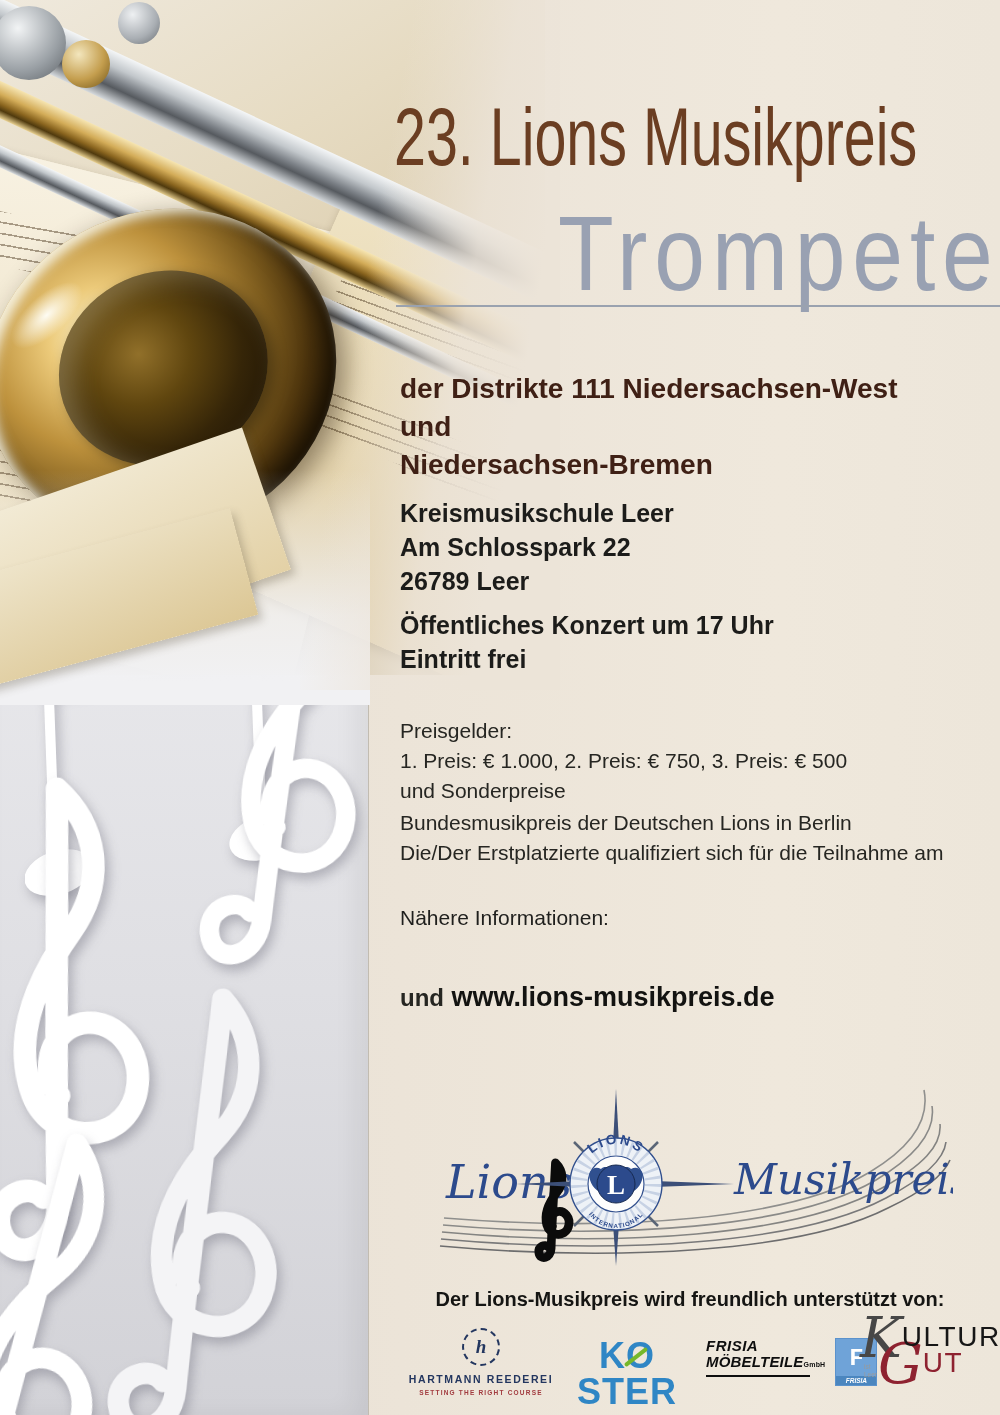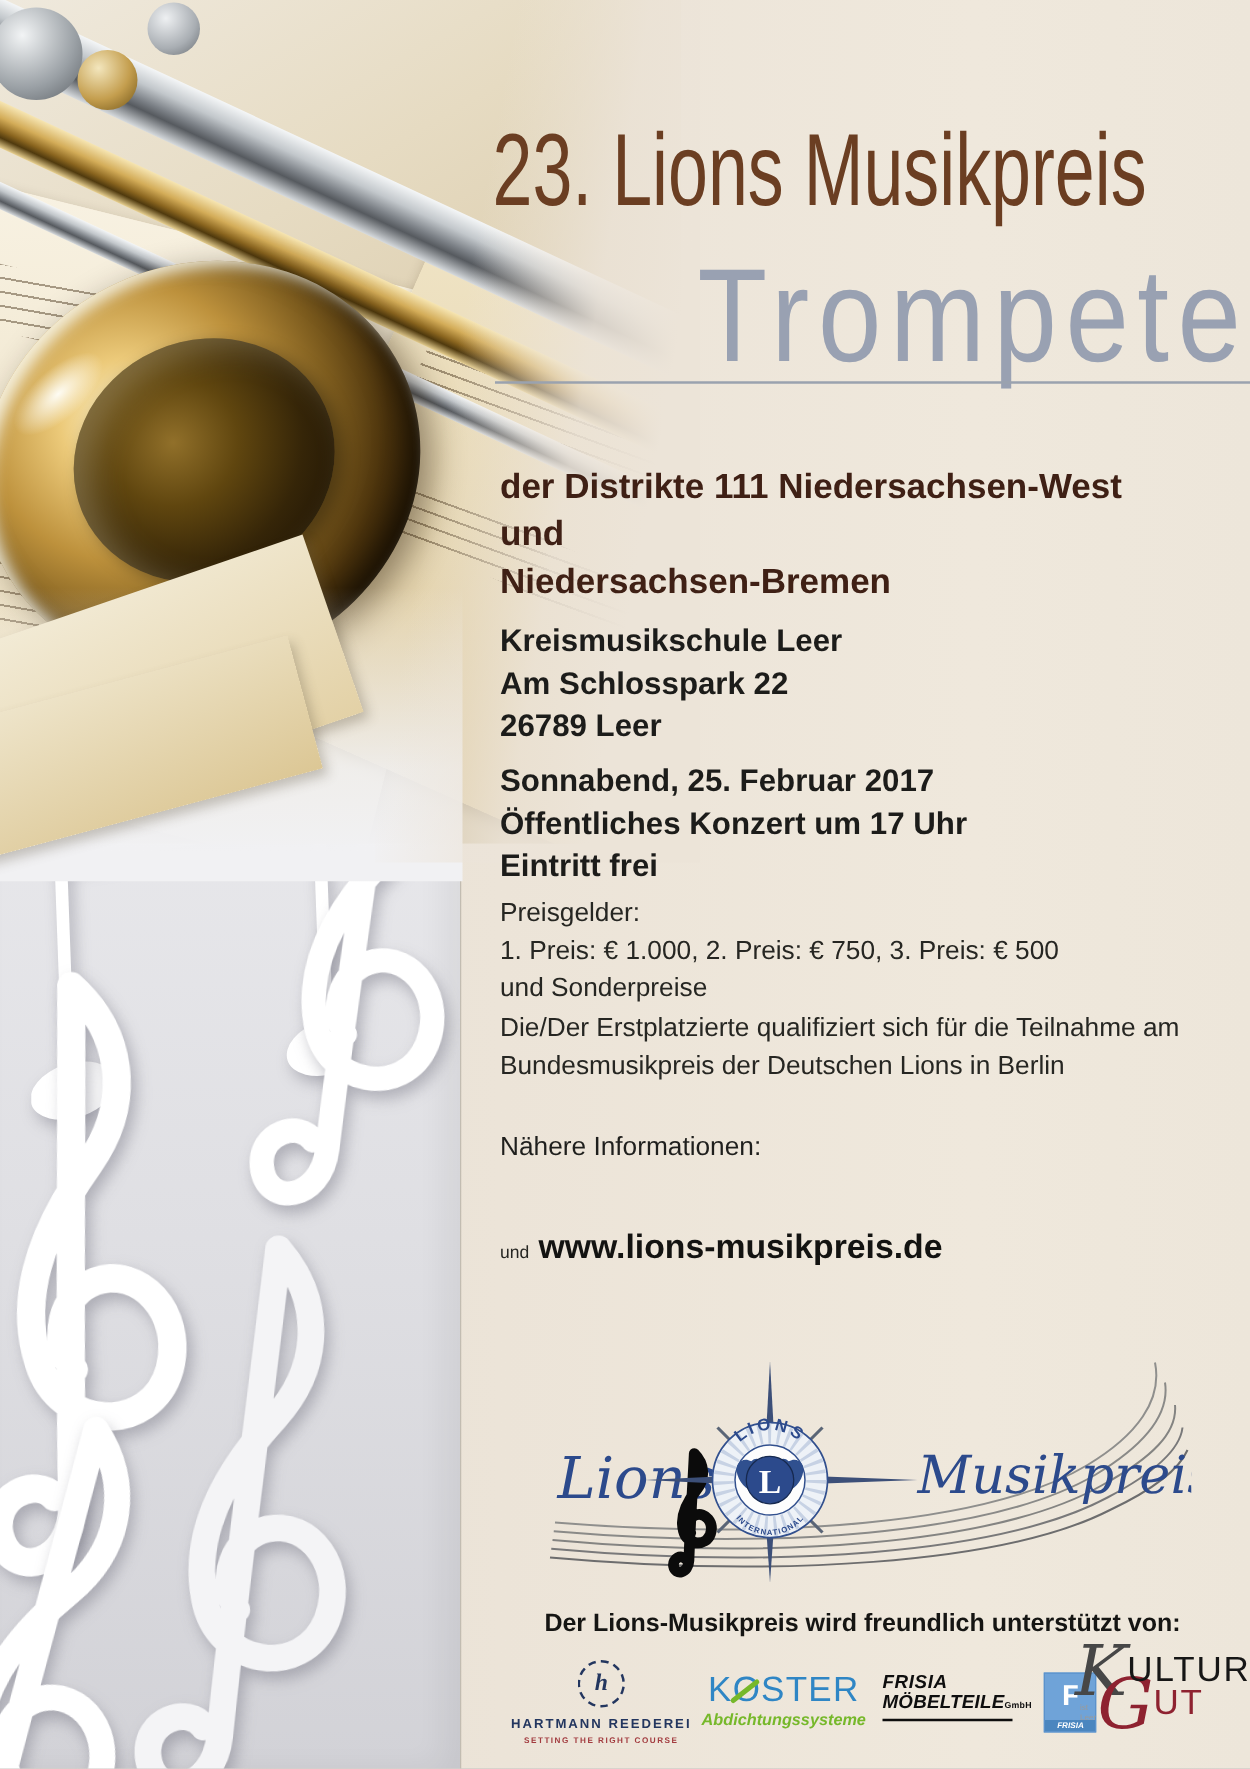--- a/index.html
+++ b/index.html
@@ -51,35 +51,35 @@
   
   .district{position:absolute;left:400px;top:370px;width:548px;color:#3f2015;font-weight:bold;font-size:28px;line-height:38px;}
   .district .d2{padding-right:24px;}
   .venue{position:absolute;left:400px;top:496px;color:#1c1c1a;font-weight:bold;font-size:25px;line-height:34px;}
   .event{position:absolute;left:400px;top:608px;color:#1c1c1a;font-weight:bold;font-size:25px;line-height:34px;}
   .prizes{position:absolute;left:400px;top:716px;color:#262622;font-size:21px;line-height:30px;}
   .qual{position:absolute;left:400px;top:808px;color:#262622;font-size:21px;line-height:30px;}
   .info-h{position:absolute;left:400px;top:906px;color:#1f1f1d;font-size:21px;}
   .info-mail{position:absolute;left:400px;top:938px;color:#131311;font-size:27px;font-weight:bold;}
   .info-site{position:absolute;left:400px;top:982px;color:#131311;font-size:27px;font-weight:bold;}
-  .info-site .und{font-size:14px;font-weight:normal;color:#262622;}
+  .info-site .und{font-size:24px;font-weight:bold;color:#262622;}
   
   .logo-svg{position:absolute;left:438px;top:1072px;}
   .logo-svg text{font-family:"DejaVu Serif","Liberation Serif",serif;}
   
   .support{position:absolute;left:400px;top:1288px;width:580px;text-align:center;font-weight:bold;font-size:20px;color:#151513;}
   .sp{position:absolute;}
   .hartmann{left:398px;top:1328px;width:166px;text-align:center;}
   .h-circle{width:34px;height:34px;margin:0 auto;border:2px dashed #23365f;border-radius:50%;
     display:flex;align-items:center;justify-content:center;
     font-family:"Liberation Serif",serif;font-style:italic;font-weight:bold;font-size:19px;color:#23365f;}
   .h-name{margin-top:7px;font-size:10.5px;font-weight:bold;letter-spacing:1.6px;color:#23365f;}
   .h-tag{margin-top:4px;font-size:6.5px;font-weight:bold;letter-spacing:1.2px;color:#a23b3f;}
   .koster{left:552px;top:1338px;width:150px;text-align:center;}
-  .k-word{font-size:28px;font-weight:normal;letter-spacing:1px;color:#2f86c5;line-height:1;}
+  .k-word{font-size:36px;font-weight:bold;letter-spacing:1px;color:#2f86c5;line-height:1;}
   .ko{position:relative;display:inline-block;}
   .ko::after{content:"";position:absolute;left:-4px;top:46%;width:28px;height:4px;background:#76b82a;
     transform:rotate(-38deg);border-radius:2px;}
   .k-tag{font-size:13px;font-style:italic;font-weight:bold;color:#76b82a;margin-top:2px;}
   .frisia{left:706px;top:1338px;display:flex;align-items:flex-start;gap:10px;}
   .f-txt{color:#0e0e0e;font-style:italic;font-weight:bold;line-height:1.05;}
   .f-l1{font-size:15px;letter-spacing:.5px;}
   .f-l2{font-size:15px;letter-spacing:.2px;}
   .f-suffix{font-size:7px;font-style:normal;}
   .f-rule{margin-top:5px;width:104px;height:2px;background:#0e0e0e;}
@@ -172,34 +172,33 @@
     <div class="d2" data-interactable="false">Niedersachsen-Bremen</div>
   </div>
 
   <div class="venue" data-interactable="false">
     <div data-interactable="false">Kreismusikschule Leer</div>
     <div data-interactable="false">Am Schlosspark 22</div>
     <div data-interactable="false">26789 Leer</div>
   </div>
 
   <div class="event" data-interactable="false">
-    <div data-interactable="false">Sonnabend, 25. Februar 2017</div>
     <div data-interactable="false">Öffentliches Konzert um 17 Uhr</div>
     <div data-interactable="false">Eintritt frei</div>
   </div>
 
   <div class="prizes" data-interactable="false">
     <div data-interactable="false">Preisgelder:</div>
     <div data-interactable="false">1. Preis: € 1.000, 2. Preis: € 750, 3. Preis: € 500</div>
     <div data-interactable="false">und Sonderpreise</div>
   </div>
 
   <div class="qual" data-interactable="false">
+    <div data-interactable="false">Bundesmusikpreis der Deutschen Lions in Berlin</div>
     <div data-interactable="false">Die/Der Erstplatzierte qualifiziert sich für die Teilnahme am</div>
-    <div data-interactable="false">Bundesmusikpreis der Deutschen Lions in Berlin</div>
   </div>
 
   <div class="info-h" data-interactable="false">Nähere Informationen:</div>
   <div class="info-site" data-interactable="false">
     <span class="und" data-interactable="false">und</span>
     <span data-interactable="false">www.lions-musikpreis.de</span>
   </div>
 
   <svg class="logo-svg" data-interactable="false" width="515" height="205" viewBox="0 0 515 205">
     <g stroke-width="1.6" fill="none">

